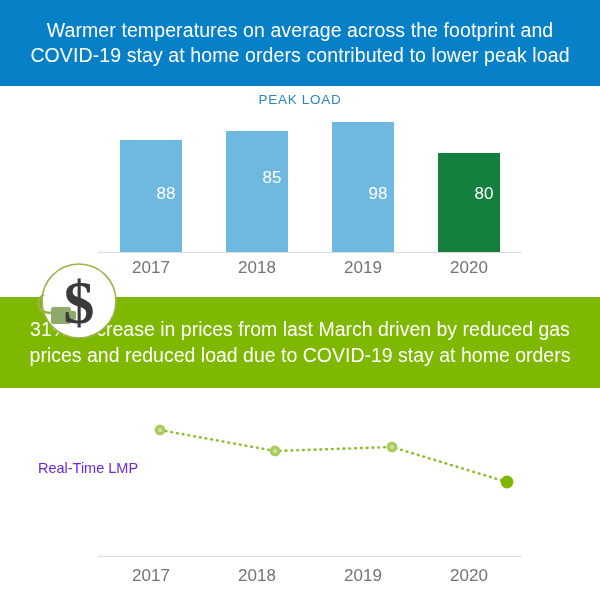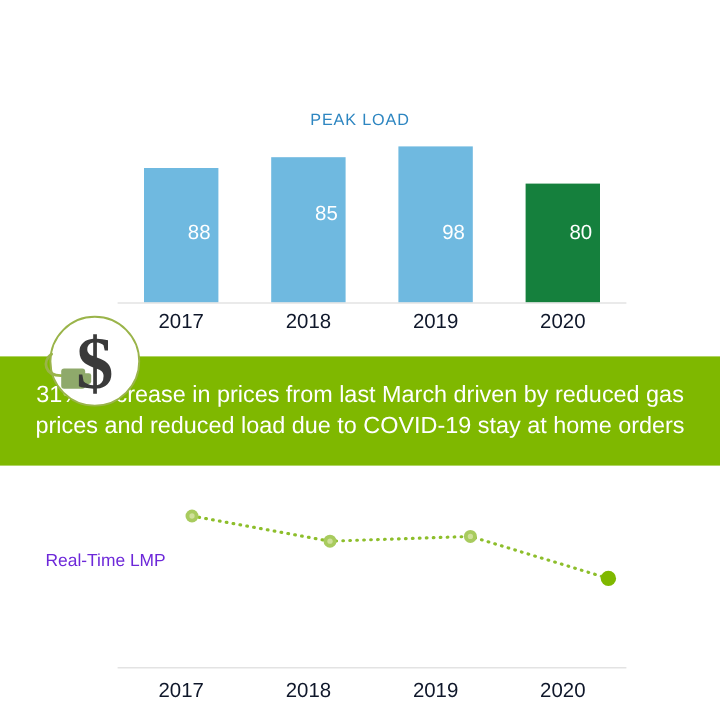--- a/index.html
+++ b/index.html
@@ -93,21 +93,21 @@
     position: absolute;
     left: 98px;
     top: 172px;
     width: 424px;
     height: 26px;
   }
   .x-label {
     position: absolute;
     width: 106px;
     text-align: center;
-    color: #0f172a;
+    color: #737373;
     font-size: 17px;
   }
 
   
   .banner-green {
     position: absolute;
     left: 0; top: 297px;
     width: 600px; height: 91px;
     background: #7FB800;
     display: flex;
@@ -163,20 +163,23 @@
     top: 566px;
     width: 424px;
     height: 28px;
   }
 </style>
 </head>
 <body>
 
 <div id="infographic">
 
+  <div class="banner-blue">
+    <div class="banner-text">Warmer temperatures on average across the footprint and COVID-19 stay at home orders contributed to lower peak load</div>
+  </div>
 
   <div class="chart-top">
     <div class="chart-title">PEAK LOAD</div>
 
     <div class="bars-area">
 
       <div class="bar-slot" style="left:0px;">
         <div class="bar" style="height:112px;">
           <div class="bar-value" style="top:44px;">88</div>
         </div>

